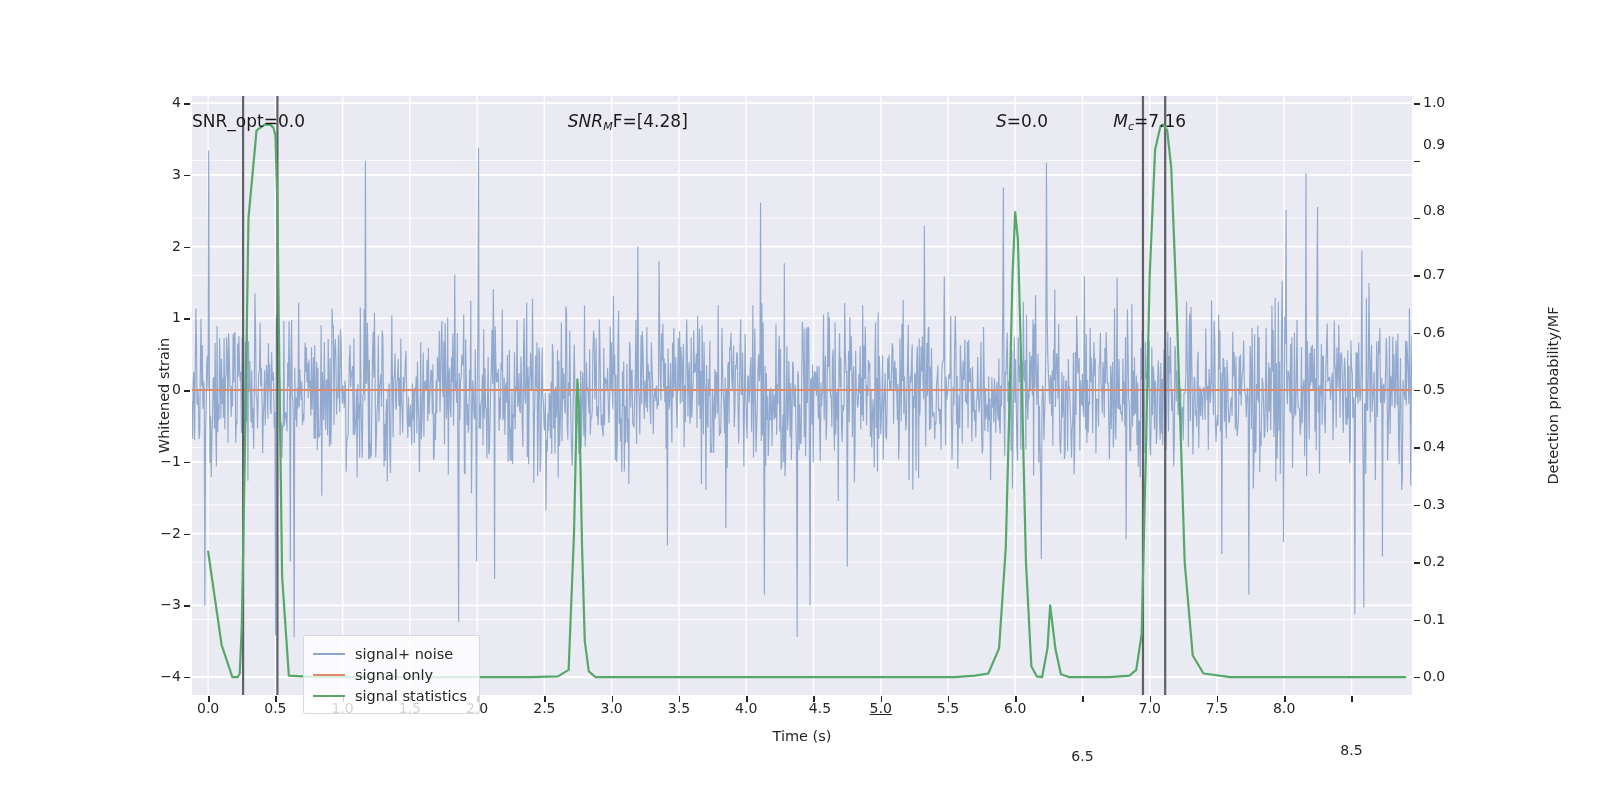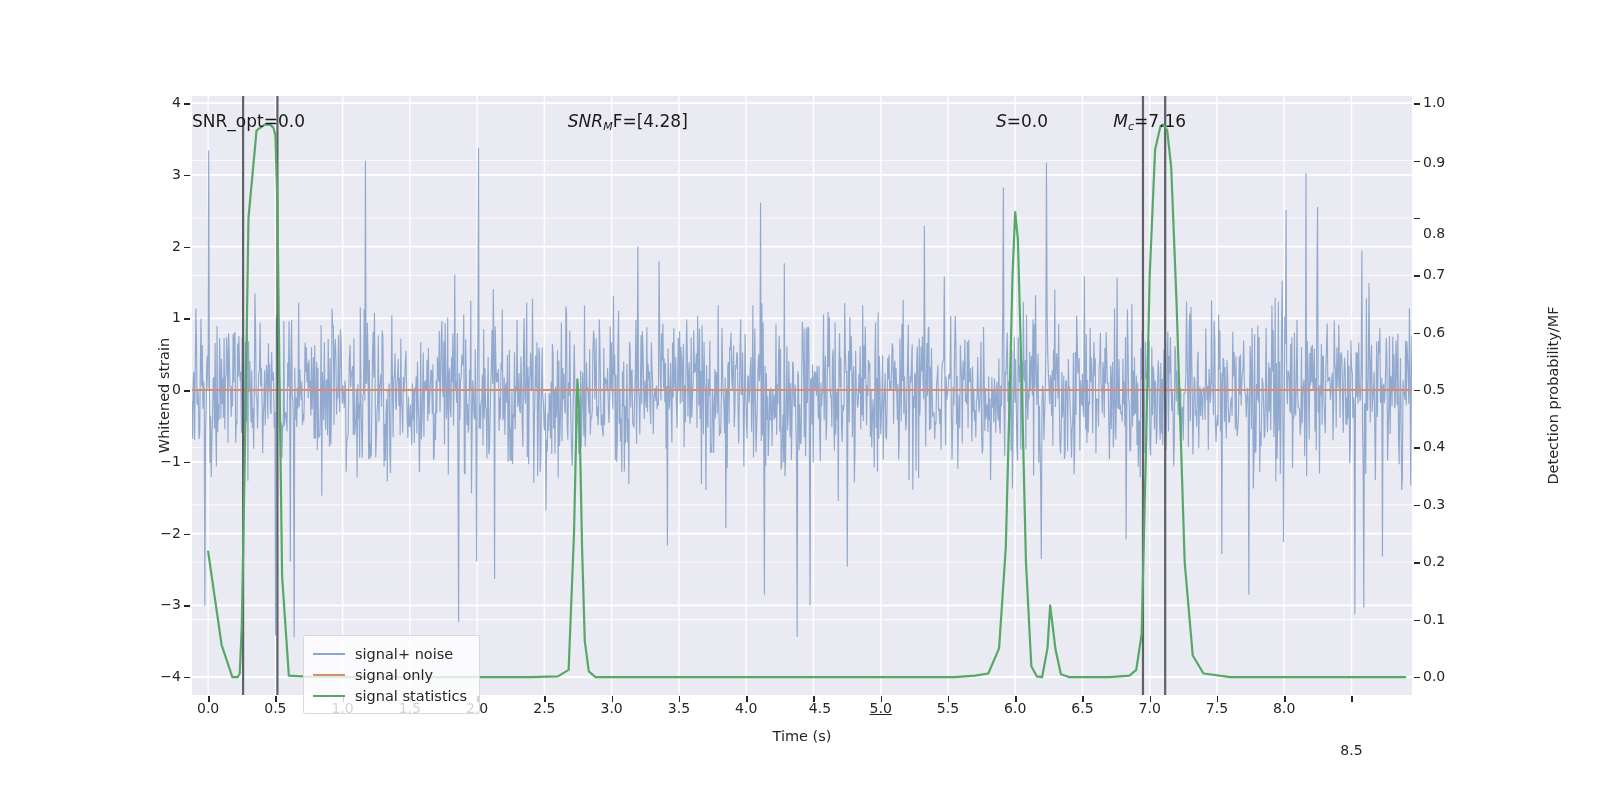--- a/index.html
+++ b/index.html
@@ -166,23 +166,23 @@
       <div class="ytick-left" style="top: 533.593px;">−2</div>
       <div class="tickmark left" style="top: 533.593px;"></div>
       <div class="ytick-left" style="top: 605.329px;">−3</div>
       <div class="tickmark left" style="top: 605.329px;"></div>
       <div class="ytick-left" style="top: 677.066px;">−4</div>
       <div class="tickmark left" style="top: 677.066px;"></div>
     </div>
   <div id="ticks-right">
       <div class="ytick-right" style="top: 103.173px;">1.0</div>
       <div class="tickmark right" style="top: 103.173px;"></div>
-      <div class="ytick-right" style="top: 163px;">0.9</div>
+      <div class="ytick-right" style="top: 145px;">0.9</div>
       <div class="tickmark right" style="top: 160.56px;"></div>
-      <div class="ytick-right" style="top: 234px;">0.8</div>
+      <div class="ytick-right" style="top: 211px;">0.8</div>
       <div class="tickmark right" style="top: 217.946px;"></div>
       <div class="ytick-right" style="top: 275.333px;">0.7</div>
       <div class="tickmark right" style="top: 275.333px;"></div>
       <div class="ytick-right" style="top: 332.719px;">0.6</div>
       <div class="tickmark right" style="top: 332.719px;"></div>
       <div class="ytick-right" style="top: 390.106px;">0.5</div>
       <div class="tickmark right" style="top: 390.106px;"></div>
       <div class="ytick-right" style="top: 447.492px;">0.4</div>
       <div class="tickmark right" style="top: 447.492px;"></div>
       <div class="ytick-right" style="top: 504.879px;">0.3</div>
@@ -214,21 +214,21 @@
       <div class="xtick" style="left: 746.179px;">4.0</div>
       <div class="tickmark bottom" style="left: 746.179px;"></div>
       <div class="xtick" style="left: 820px;">4.5</div>
       <div class="tickmark bottom" style="left: 813.433px;"></div>
       <div class="xtick" style="left: 880.688px; text-decoration: underline;">5.0</div>
       <div class="tickmark bottom" style="left: 880.688px;"></div>
       <div class="xtick" style="left: 947.943px;">5.5</div>
       <div class="tickmark bottom" style="left: 947.943px;"></div>
       <div class="xtick" style="left: 1015.2px;">6.0</div>
       <div class="tickmark bottom" style="left: 1015.2px;"></div>
-      <div class="xtick" style="left: 1082.45px;">6.5</div>
+      <div class="xtick" style="left: 1082.45px; margin-top: 48px;">6.5</div>
       <div class="tickmark bottom" style="left: 1082.45px;"></div>
       <div class="xtick" style="left: 1149.71px;">7.0</div>
       <div class="tickmark bottom" style="left: 1149.71px;"></div>
       <div class="xtick" style="left: 1216.96px;">7.5</div>
       <div class="tickmark bottom" style="left: 1216.96px;"></div>
       <div class="xtick" style="left: 1284.22px;">8.0</div>
       <div class="tickmark bottom" style="left: 1284.22px;"></div>
       <div class="xtick" style="left: 1351.47px; margin-top: 42px;">8.5</div>
       <div class="tickmark bottom" style="left: 1351.47px;"></div>
     </div>

